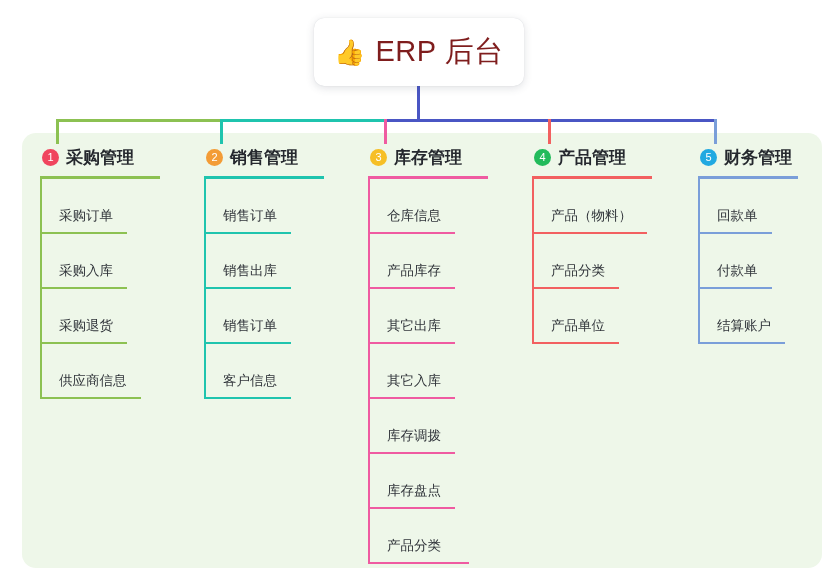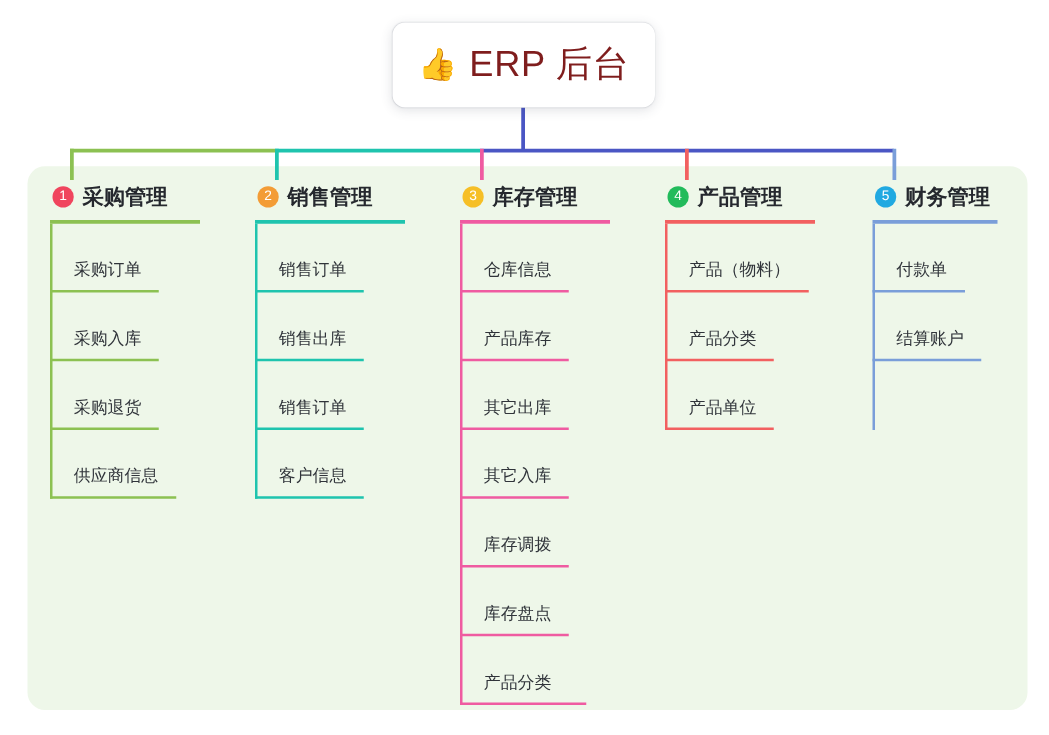--- a/index.html
+++ b/index.html
@@ -279,20 +279,24 @@
       </div>
       <div class="column" style="left: 698px; width: 130px;">
         <div class="col-head">
           <span class="badge" style="background: rgb(33, 169, 225);">5</span>
           <span class="col-title">财务管理</span>
         </div>
         <div class="head-rule" style="background: rgb(122, 158, 217); width: 100px;"></div>
         <div class="leaves">
           <div class="spine" style="background: rgb(122, 158, 217); height: 165px;"></div>
           <div class="leaf">
+            <span class="leaf-label">回款单</span>
+            <div class="leaf-rule" style="background: rgb(122, 158, 217); width: 74px;"></div>
+          </div>
+          <div class="leaf">
             <span class="leaf-label">付款单</span>
             <div class="leaf-rule" style="background: rgb(122, 158, 217); width: 74px;"></div>
           </div>
           <div class="leaf">
             <span class="leaf-label">结算账户</span>
             <div class="leaf-rule" style="background: rgb(122, 158, 217); width: 87px;"></div>
           </div>
         </div>
       </div>
     </div>

